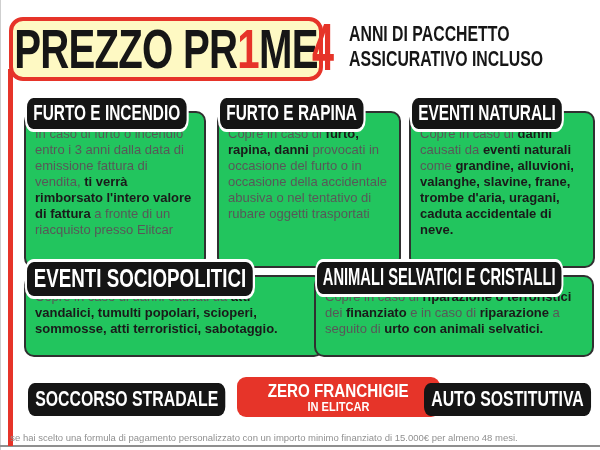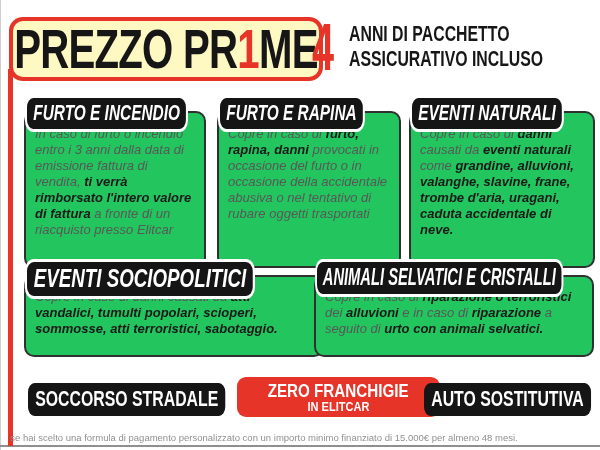--- a/index.html
+++ b/index.html
@@ -28,21 +28,21 @@
   .big4{
     position:absolute;left:312px;top:14px;font-size:66px;font-weight:bold;line-height:1;
     color:var(--accent_red,#e63429);transform:scaleX(0.6);transform-origin:left top;white-space:nowrap;
   }
   .hdr-sub{
     position:absolute;left:349px;top:21px;font-weight:bold;font-size:22px;line-height:25px;
     color:#161616;transform:scaleX(0.72);transform-origin:left top;white-space:nowrap;
   }
 
   
-  .card{position:absolute;font-style:italic;}
+  .card{position:absolute;}
   .c1{left:24px;top:98px;width:182px;}
   .c2{left:217px;top:98px;width:184px;}
   .c3{left:409px;top:98px;width:186px;}
   .c4{left:24px;top:262px;width:300px;}
   .c5{left:314px;top:262px;width:280px;}
   .card-badge{
     position:absolute;left:3px;top:0;z-index:2;display:inline-block;white-space:nowrap;
     background:var(--badge_black,#151515);color:#fff;font-weight:bold;font-size:22px;line-height:1;
     padding:4px 9px 5px;border-radius:9px;box-shadow:0 0 0 3px #fff;
     transform:scaleX(0.7);transform-origin:left top;
@@ -112,21 +112,21 @@
     <div class="card-body"><span class="seg">Copre in caso di </span><span class="seg b">danni</span><span class="seg"> causati da </span><span class="seg b">eventi naturali</span><span class="seg"> come </span><span class="seg b">grandine, alluvioni, valanghe, slavine, frane, trombe d'aria, uragani, caduta accidentale di neve.</span></div>
   </div>
 
   <div class="card c4">
     <span class="card-badge">EVENTI SOCIOPOLITICI</span>
     <div class="card-body"><span class="seg">Copre in caso di danni causati da </span><span class="seg b">atti vandalici, tumulti popolari, scioperi, sommosse, atti terroristici, sabotaggio.</span></div>
   </div>
 
   <div class="card c5">
     <span class="card-badge">ANIMALI SELVATICI E CRISTALLI</span>
-    <div class="card-body"><span class="seg">Copre in caso di </span><span class="seg b">riparazione o terroristici</span><span class="seg"> dei </span><span class="seg b">alluvioni</span><span class="seg"> e in caso di </span><span class="seg b">riparazione</span><span class="seg"> a seguito di </span><span class="seg b">urto con animali selvatici.</span></div>
+    <div class="card-body"><span class="seg">Copre in caso di </span><span class="seg b">riparazione o terroristici</span><span class="seg"> dei </span><span class="seg b">finanziato</span><span class="seg"> e in caso di </span><span class="seg b">riparazione</span><span class="seg"> a seguito di </span><span class="seg b">urto con animali selvatici.</span></div>
   </div>
 
   <span class="pill-black p1">SOCCORSO STRADALE</span>
 
   <div class="pill-red">
     <div class="l1">ZERO FRANCHIGIE</div>
     <div class="l2">IN ELITCAR</div>
   </div>
 
   <span class="pill-black p3">AUTO SOSTITUTIVA</span>

